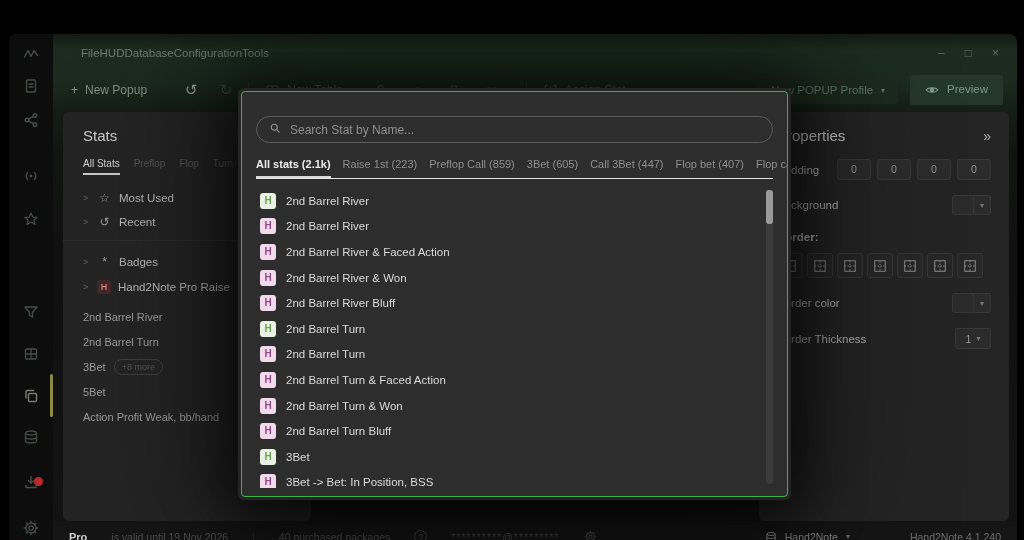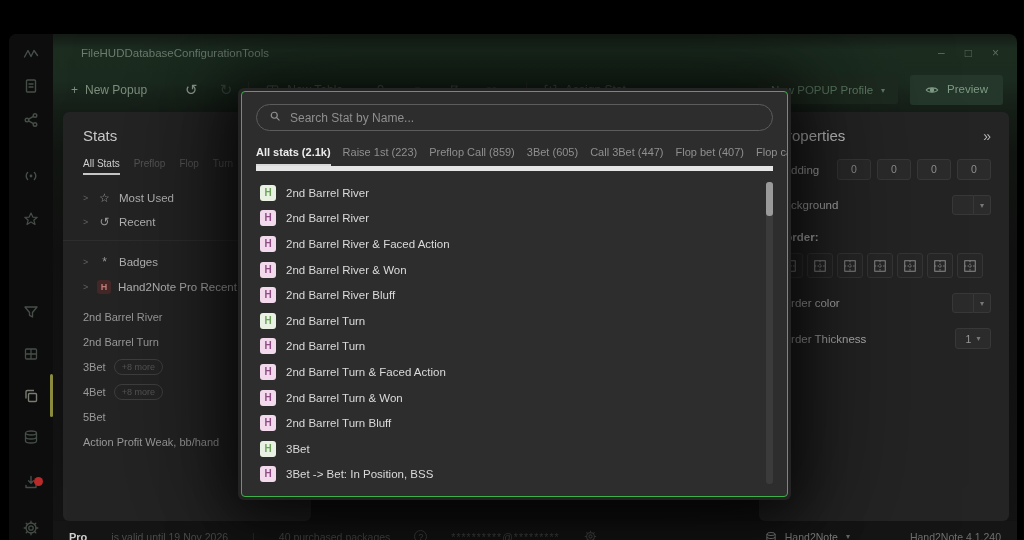--- a/index.html
+++ b/index.html
@@ -101,26 +101,26 @@
   .sb-right { margin-left:auto; display:flex; align-items:center; gap:8px; color:#868686; }
   .sb-right svg { width:12px; height:12px; display:block; color:#868686; }
   .sb-dd-chev { font-size:8px; color:#6a6a6a; }
   .sb-version { color:#6f6f6f; margin-left:52px; font-size:10.5px; }
 
   
   .modal { position:absolute; left:229px; top:54px; width:553px; height:412px; background:#242424;
     border-radius:6px; padding:3px; z-index:10;
     box-shadow:0 8px 55px 12px rgba(0,0,0,0.7), 0 0 130px 35px rgba(0,0,0,0.35); }
   .modal-inner { width:100%; height:100%; border:1.5px solid #3fb14a; border-radius:4px; background:#2d2d2d;
-    padding:12px 14px 8px; display:flex; flex-direction:column; overflow:hidden; }
+    padding:24px 14px 8px; display:flex; flex-direction:column; overflow:hidden; }
   .m-search { height:27px; border:1px solid #5c5c5c; border-radius:14px; display:flex; align-items:center;
     gap:9px; padding:0 12px; color:#8f8f8f; font-size:12px; flex:none; }
   .m-search svg { width:12px; height:12px; color:#8f8f8f; }
   .m-tabs { display:flex; gap:12px; margin-top:15px; font-size:11px; color:#8f8f8f;
-    border-bottom:5px solid #e5e5e5; white-space:nowrap; flex:none; }
+    border-bottom:1px solid #e5e5e5; white-space:nowrap; flex:none; }
   .m-tab { padding-bottom:8px; }
   .m-tab.active { color:#ececec; font-weight:bold; box-shadow:inset 0 -2px 0 #d9d9d9; }
   .m-list { flex:1; margin-top:9px; position:relative; overflow:hidden; padding-right:14px; }
   .m-item { height:25.6px; display:flex; align-items:center; gap:10px; padding-left:4px;
     color:#dadada; font-size:11.5px; }
   .mbadge { width:16px; height:16px; border-radius:3px; text-align:center; line-height:16px;
     font-size:10px; font-weight:bold; flex:none; }
   .m-item.green .mbadge { background:#e9f2e2; color:#6fa35a; }
   .m-item.pink  .mbadge { background:#f3d9ec; color:#8f4d86; }
   .m-scroll-track { position:absolute; right:0; top:2px; bottom:4px; width:7px; background:#3b3b3b; border-radius:3px; }
@@ -300,39 +300,35 @@
         <span>Recent</span>
       </div>
         <div class="tree-row">
         <span class="tree-chev">&gt;</span>
         <span class="tree-glyph">*</span>
         <span>Badges</span>
       </div>
         <div class="tree-row h2n">
         <span class="tree-chev">&gt;</span>
         <span class="tree-glyph">H</span>
-        <span>Hand2Note Pro Recent</span>
+        <span>Hand2Note Pro Raise</span>
       </div>
       </div>
     <div class="sp-items">
 
     <div class="sp-item">
         <span>2nd Barrel River</span>
 
       </div>
         <div class="sp-item">
         <span>2nd Barrel Turn</span>
 
       </div>
         <div class="sp-item">
         <span>3Bet</span>
-        <span class="more-badge show">+8 more</span>
-      </div>
-        <div class="sp-item">
-        <span>4Bet</span>
         <span class="more-badge show">+8 more</span>
       </div>
         <div class="sp-item">
         <span>5Bet</span>
 
       </div>
         <div class="sp-item">
         <span>Action Profit Weak, bb/hand</span>
 
       </div>

